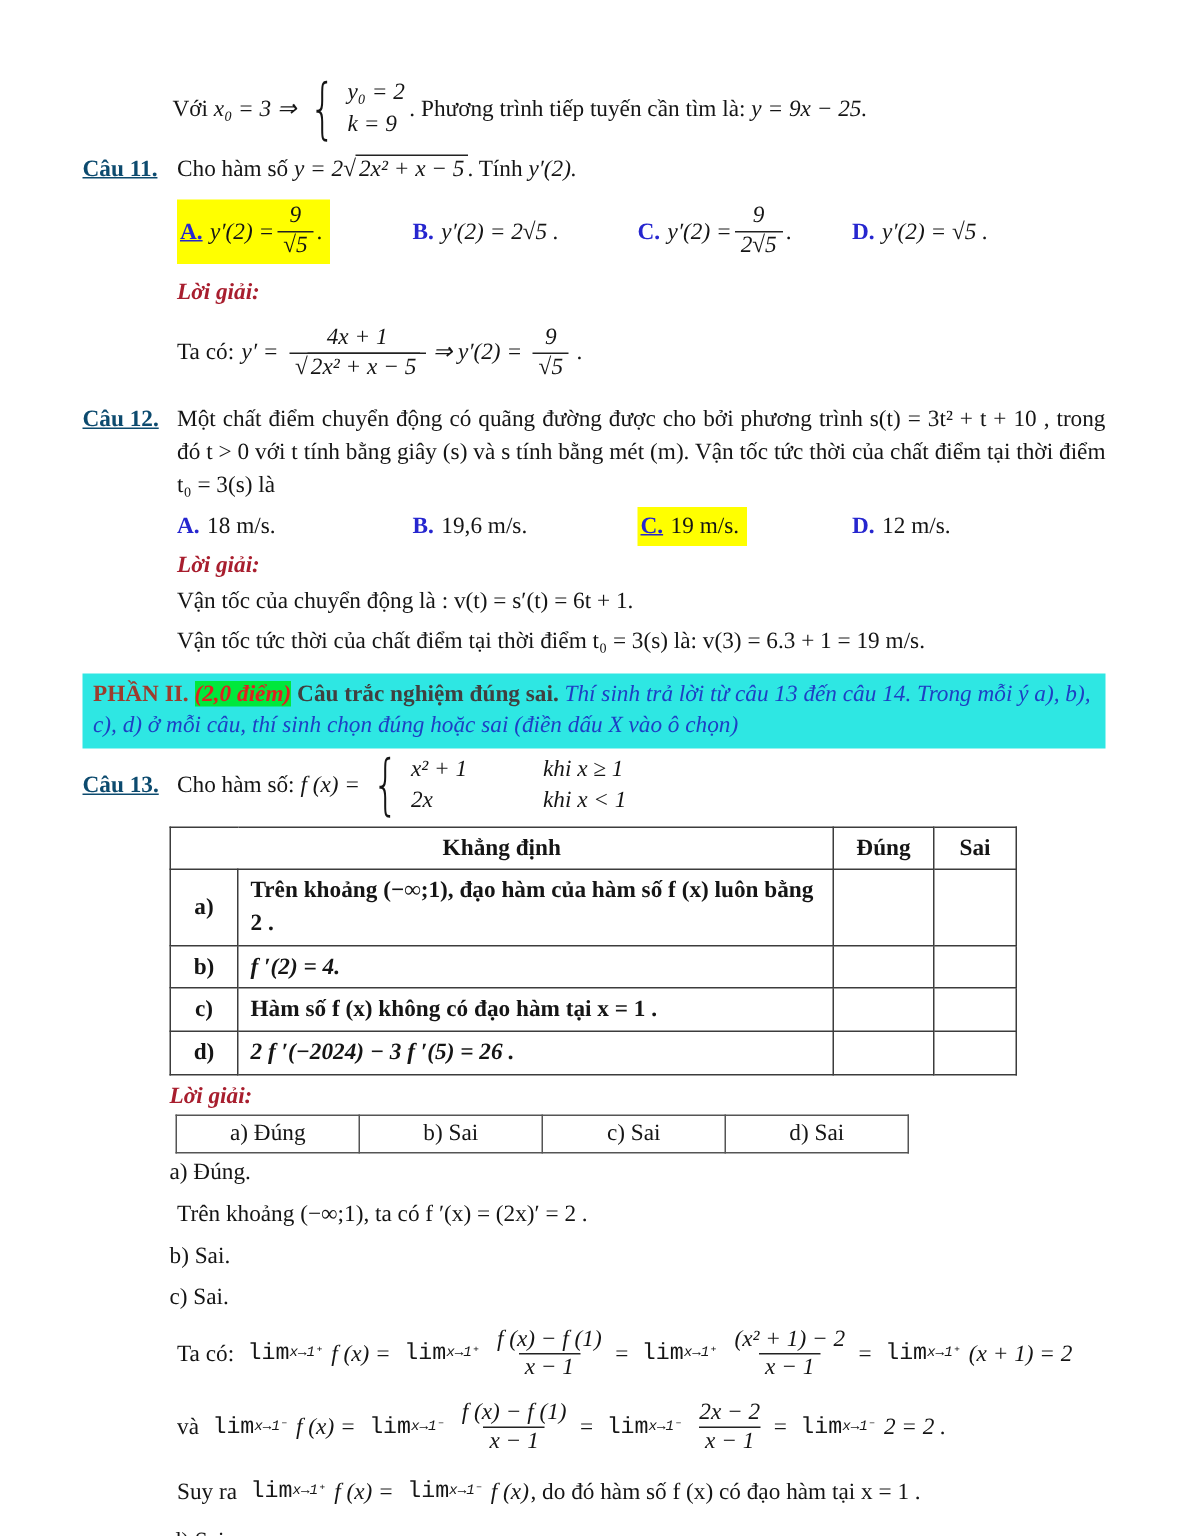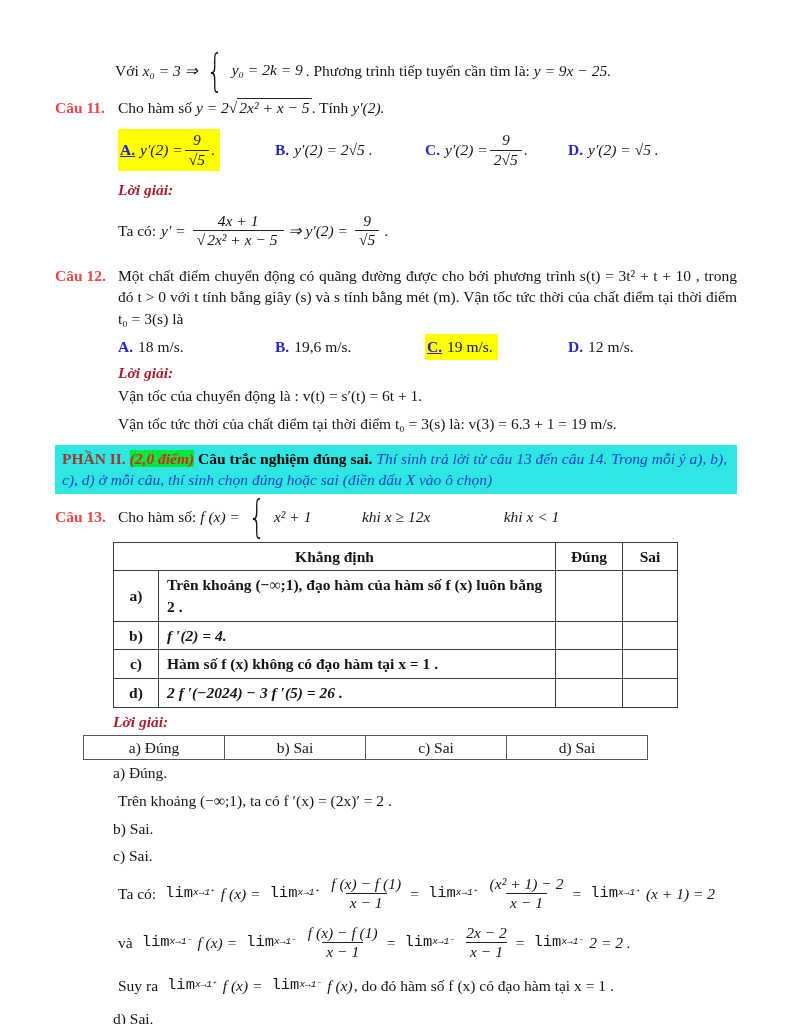--- a/index.html
+++ b/index.html
@@ -2,21 +2,21 @@
 <html><head>
 <meta charset="utf-8">
 <style>
   html,body{margin:0;padding:0;background:#ffffff;}
   .page{width:792px;height:1024px;overflow:hidden;background:#fff;
         font-family:"Liberation Serif",serif;font-size:15.5px;color:#151515;line-height:1.4;}
   .mi{font-style:italic;}
   .row{display:flex;align-items:center;}
   .indent{margin-left:115px;}
   .qrow{display:flex;margin-left:55px;}
-  .qlabel{flex:0 0 63px;color:#ef4444;font-weight:bold;}
+  .qlabel{flex:0 0 63px;color:#0c4a6e;font-weight:bold;text-decoration:underline;}
   .qbody{flex:1;padding-right:55px;}
   .just{text-align:justify;}
   
   .opts{display:flex;align-items:center;margin-left:118px;}
   .opt{display:flex;align-items:center;}
   .opt .letter{color:#2626cf;font-weight:bold;margin-right:5px;}
   .ul{text-decoration:underline;}
   .o1{flex:0 0 157px;} .o2{flex:0 0 150px;} .o3{flex:0 0 143px;} .o4{flex:1;}
   .hl{background:#ffff00;padding:2px 5px 2px 2px;}
   
@@ -26,42 +26,42 @@
   .frac .num{display:block;padding:0 4px;}
   .frac .den{display:block;border-top:1.3px solid #222;padding:0 4px;}
   
   .sqrt{white-space:nowrap;}
   .sqrt .sign{font-style:normal;}
   .sqrt .rad{border-top:1.3px solid #222;padding:0 2px;}
   
   .cases{display:inline-flex;align-items:center;vertical-align:middle;margin:0 3px;}
   .cases .brace{font-size:44px;font-weight:300;line-height:0.85;margin-right:3px;
                 font-family:"DejaVu Sans",sans-serif;transform:scaleX(.62);}
-  .cases .rows{display:flex;flex-direction:row;}
+  .cases .rows{display:flex;flex-direction:column;}
   .case-line{display:flex;line-height:1.35;}
   .case-expr{min-width:88px;}
   
   .lim{display:inline-flex;flex-direction:row;align-items:flex-start;line-height:1;margin:0 4px;vertical-align:middle;font-family:Liberation Mono, monospace;}
   .lim .w{font-style:normal;}
   .lim .s{font-size:9.5px;font-style:italic;margin-top:2px;}
   
   .banner{margin:10px 0 4px 55px;width:668px;background:#2ee7e3;padding:3px 7px 4px;line-height:1.38;}
   .banner .b1{color:#9c3c2e;font-weight:bold;}
   .banner .b2{color:#e02020;background:#00e83c;font-weight:bold;font-style:italic;}
-  .banner .b3{color:#000000;font-weight:bold;}
+  .banner .b3{color:#404040;font-weight:bold;}
   .banner .b4{color:#1d3fc4;font-style:italic;}
   
   table.kd{border-collapse:collapse;margin:6px 0 0 113px;width:565px;}
   table.kd td,table.kd th{border:1px solid #3c3c3c;padding:3px 8px;font-weight:bold;}
   table.kd th{text-align:center;}
   .kd .kcol{width:28px;text-align:center;}
   .kd .tcol{width:50px;text-align:center;}
   .kd .scol{width:38px;text-align:center;}
   
-  table.ans{border-collapse:collapse;margin:2px 0 0 83px;width:565px;}
+  table.ans{border-collapse:collapse;margin:2px 0 0 117px;width:489px;}
   table.ans td{border:1px solid #555;text-align:center;padding:1px 4px;width:25%;}
   .sline{margin-left:118px;margin-top:6px;}
   .fline{display:flex;align-items:center;margin-left:118px;margin-top:4px;}
   .fline>*{margin-right:5px;}
   .mt2{margin-top:2px;} .mt4{margin-top:4px;} .mt8{margin-top:8px;}
 </style>
 </head>
 <body>
 
 <div class="page">

